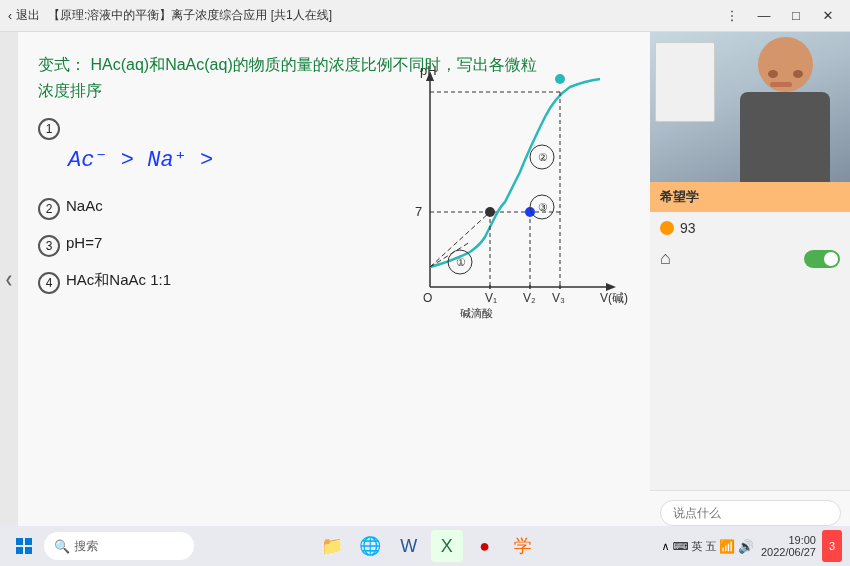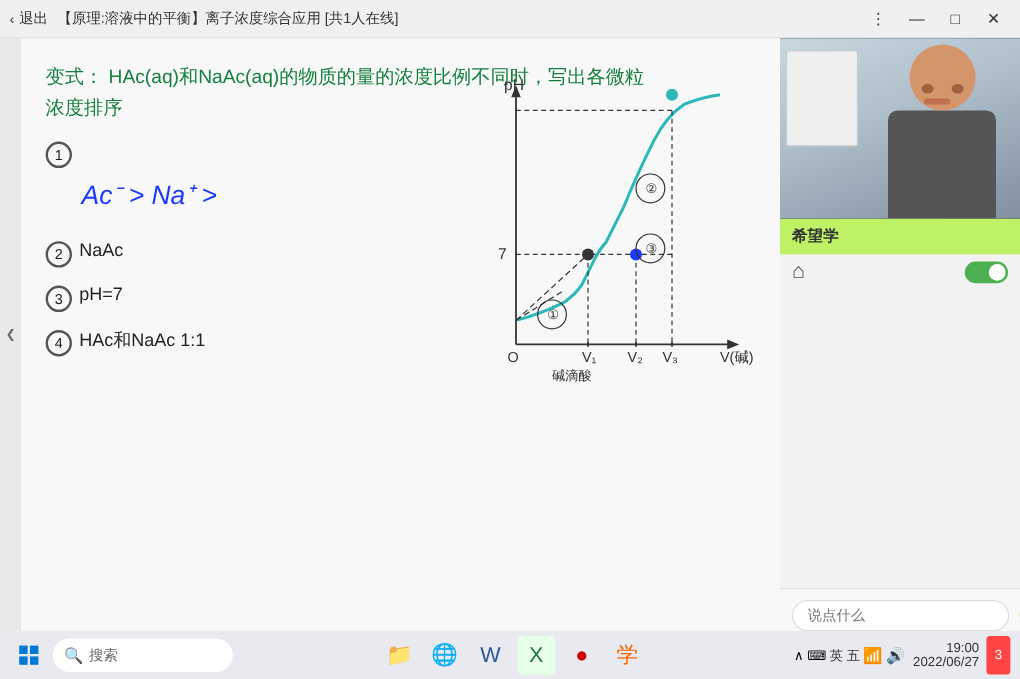--- a/index.html
+++ b/index.html
@@ -136,21 +136,21 @@
       border-radius: 50%;
       display: flex;
       align-items: center;
       justify-content: center;
       font-size: 12px;
       flex-shrink: 0;
       margin-top: 1px;
     }
 
     .handwriting {
-      font-family: Liberation Sans, sans-serif;
+      font-family: Liberation Mono, monospace;
       color: #1a3aff;
       font-size: 22px;
       font-style: italic;
       margin-top: 4px;
       margin-left: 4px;
     }
 
     
     .graph-container {
       position: absolute;
@@ -500,22 +500,26 @@
               <div style="position:absolute;bottom:5px;left:12px;width:22px;height:5px;background:#c07050;border-radius:3px;"></div>
             </div>
 
             <div style="width:90px;height:90px;background:#555;border-radius:8px 8px 0 0;margin:0 auto;z-index:1;"></div>
           </div>
 
           <div style="position:absolute;top:10px;left:5px;width:60px;height:80px;background:#f0f0f0;border:1px solid #ccc;border-radius:2px;"></div>
         </div>
       </div>
 
-      <div style="padding:6px 10px;font-size:13px;color:#333;font-weight:bold;background:#bef264;">希望学</div>
-
+      <div style="padding:6px 10px;font-size:13px;color:#333;font-weight:bold;background:#fdba74;">希望学</div>
+
+      <div class="sidebar-counter">
+        <div class="counter-dot"></div>
+        <span class="counter-num">93</span>
+      </div>
 
       <div class="sidebar-controls">
         <span class="sidebar-icon">⌂</span>
         <div class="toggle-switch"></div>
       </div>
 
       <div style="flex:1;"></div>
 
       <div class="chat-area">
         <input class="chat-input" type="text" placeholder="说点什么" style="">

